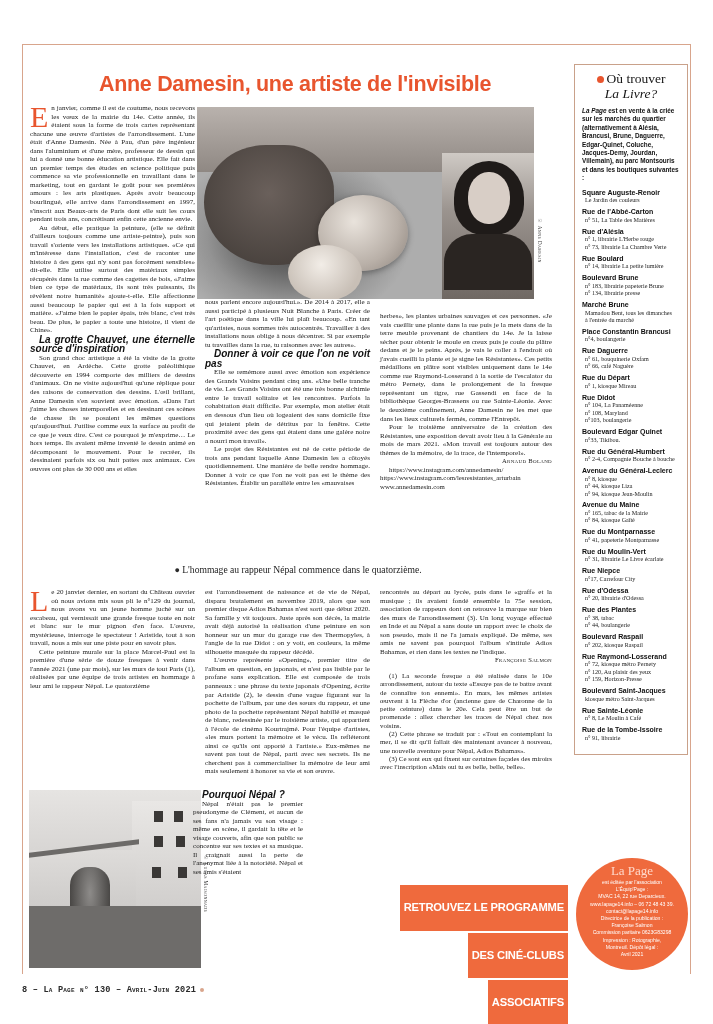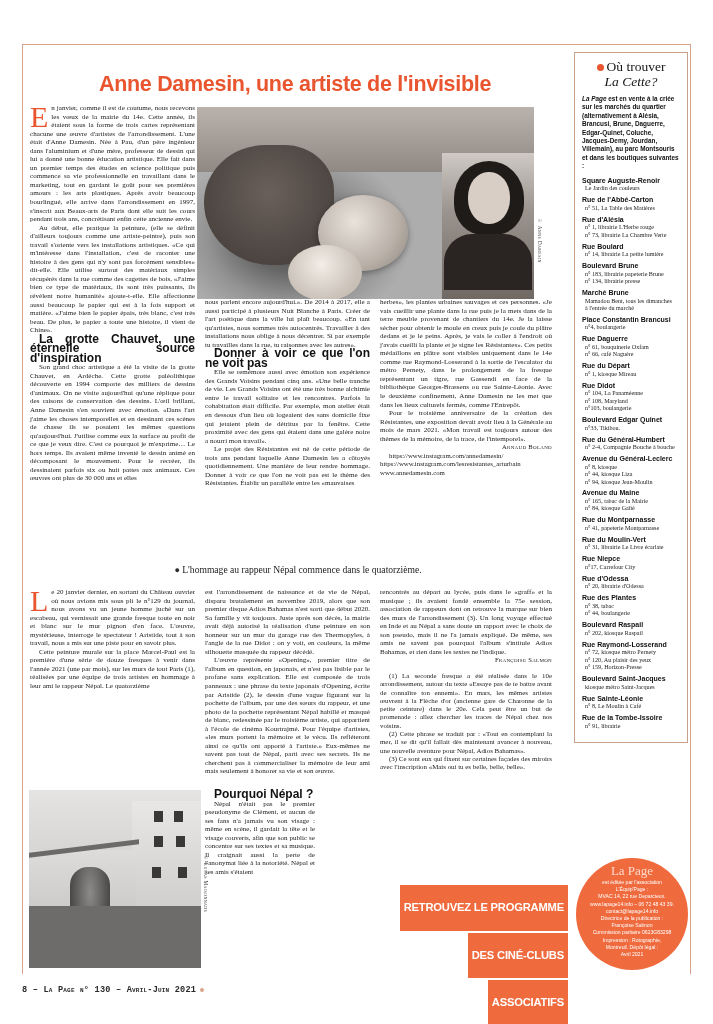--- a/index.html
+++ b/index.html
@@ -62,25 +62,26 @@
     float:left;
     font-size:30px;
     line-height:24px;
     padding:1px 3px 0 0;
     color:#e8552e;
     font-family:"Liberation Serif",serif;
   }
   .subsec{
     font-family:"Liberation Sans", sans-serif;
     font-weight:bold;
-    font-size:12px;
+    font-size:10px;
     line-height:9.5px;
     margin:5px 0 2px 0;
     color:#111;
     text-indent:0;
+    font-style:italic;
   }
   .sig{
     text-align:right;
     font-variant:small-caps;
     font-size:6.6px;
     letter-spacing:0.3px;
     margin-top:2px;
     text-indent:0;
   }
   .links{
@@ -144,21 +145,21 @@
     writing-mode:vertical-rl;
     font-size:5.1px;
     letter-spacing:0.4px;
     color:#3a3a3a;
     font-variant:small-caps;
     font-family:"Liberation Serif",serif;
   }
 
   
   .sidebar{
-    position:absolute;left:574px;top:52px;width:114px;
+    position:absolute;left:574px;top:64px;width:114px;
   }
   .side-box{
     border:1px solid #c9a18a;
     padding:6px 7px 8px 7px;
     background:#fff;
   }
   .side-title{
     text-align:center;
     font-family:"Liberation Serif", serif;
     font-size:13.5px;
@@ -274,24 +275,24 @@
     <p class="noind"><span class="dropcap">E</span><span>n janvier, comme il est de coutume, nous recevons les vœux de la mairie du 14e. Cette année, ils étaient sous la forme de trois cartes représentant chacune une œuvre d'artistes de l'arrondissement. L'une était d'Anne Damesin. Née à Pau, d'un père ingénieur dans l'aluminium et d'une mère, professeur de dessin qui lui a donné une bonne éducation artistique. Elle fait dans un premier temps des études en science politique puis commence sa vie professionnelle en travaillant dans le marketing, tout en gardant le goût pour ses premières amours : les arts plastiques. Après avoir beaucoup bourlingué, elle arrive dans l'arrondissement en 1997, s'inscrit aux Beaux-arts de Paris dont elle suit les cours pendant trois ans, concrétisant enfin cette ancienne envie.</span></p>
     <p>Au début, elle pratique la peinture, (elle se définit d'ailleurs toujours comme une artiste-peintre), puis son travail s'oriente vers les installations artistiques. «Ce qui m'intéresse dans l'installation, c'est de raconter une histoire à des gens qui n'y sont pas forcément sensibles» dit-elle. Elle utilise surtout des matériaux simples récupérés dans la rue comme des cagettes de bois, «J'aime bien ce type de matériaux, ils sont très puissants, ils révèlent notre humanité» ajoute-t-elle. Elle affectionne aussi beaucoup le papier qui est à la fois support et matière. «J'aime bien le papier épais, très blanc, c'est très beau. De plus, le papier a toute une histoire, il vient de Chine».</p>
     <p class="subsec">La grotte Chauvet, une éternelle source d'inspiration</p>
     <p>Son grand choc artistique a été la visite de la grotte Chauvet, en Ardèche. Cette grotte paléolithique découverte en 1994 comporte des milliers de dessins d'animaux. On ne visite aujourd'hui qu'une réplique pour des raisons de conservation des dessins. L'œil brillant, Anne Damesin s'en souvient avec émotion. «Dans l'art j'aime les choses intemporelles et en dessinant ces scènes de chasse ils se posaient les mêmes questions qu'aujourd'hui. J'utilise comme eux la surface au profit de ce que je veux dire. C'est ce pourquoi je m'exprime… Le hors temps. Ils avaient même inventé le dessin animé en décomposant le mouvement. Pour le recréer, ils dessinaient parfois six ou huit pattes aux animaux. Ces œuvres ont plus de 30 000 ans et elles</p>
   </div>
 
   <div class="col" style="left:205px;top:298px;width:165px;height:230px;">
     <p class="noind">nous parlent encore aujourd'hui.». De 2014 à 2017, elle a aussi participé à plusieurs Nuit Blanche à Paris. Créer de l'art poétique dans la ville lui plaît beaucoup. «En tant qu'artistes, nous sommes très autocentrés. Travailler à des installations nous oblige à nous décentrer. Si par exemple tu travailles dans la rue, tu raisonnes avec les autres».</p>
     <p class="subsec">Donner à voir ce que l'on ne voit pas</p>
     <p>Elle se remémore aussi avec émotion son expérience des Grands Voisins pendant cinq ans. «Une belle tranche de vie. Les Grands Voisins ont été une très bonne alchimie entre le travail solitaire et les rencontres. Parfois la cohabitation était difficile. Par exemple, mon atelier était en dessous d'un lieu où logeaient des sans domicile fixe qui jetaient plein de détritus par la fenêtre. Cette proximité avec des gens qui étaient dans une galère noire a nourri mon travail».</p>
-    <p>Le projet des Résistantes est né de cette période de trois ans pendant laquelle Anne Damesin les a côtoyés quotidiennement. Une manière de leur rendre hommage. Donner à voir ce que l'on ne voit pas est le thème des Résistantes. Établir un parallèle entre les «mauvaises</p>
-  </div>
-
-  <div class="col" style="left:380px;top:298px;width:172px;height:230px;">
+    <p>Le projet des Résistantes est né de cette période de trois ans pendant laquelle Anne Damesin les a côtoyés quotidiennement. Une manière de belle rendre hommage. Donner à voir ce que l'on ne voit pas est le thème des Résistantes. Établir un parallèle entre les «mauvaises</p>
+  </div>
+
+  <div class="col" style="left:380px;top:312px;width:172px;height:230px;">
     <p class="noind">herbes», les plantes urbaines sauvages et ces personnes. «Je vais cueillir une plante dans la rue puis je la mets dans de la terre meuble provenant de chantiers du 14e. Je la laisse sécher pour obtenir le moule en creux puis je coule du plâtre dedans et je le peins. Après, je vais le coller à l'endroit où j'avais cueilli la plante et je signe les Résistantes». Ces petits médaillons en plâtre sont visibles uniquement dans le 14e comme rue Raymond-Losserand à la sortie de l'escalator du métro Pernety, dans le prolongement de la fresque représentant un tigre, rue Gassendi en face de la bibliothèque Georges-Brassens ou rue Sainte-Léonie. Avec le deuxième confinement, Anne Damesin ne les met que dans les lieux culturels fermés, comme l'Entrepôt.</p>
     <p>Pour le troisième anniversaire de la création des Résistantes, une exposition devait avoir lieu à la Générale au mois de mars 2021. «Mon travail est toujours autour des thèmes de la mémoire, de la trace, de l'intemporel».</p>
     <p class="sig">Arnaud Boland</p>
     <p class="links">
       <span>https://www.instagram.com/annedamesin/</span><br>
       <span>https://www.instagram.com/lesresistantes_arturbain</span><br>
       <span>www.annedamesin.com</span>
     </p>
   </div>
 
@@ -320,21 +321,21 @@
 
   <div class="col" style="left:30px;top:588px;width:165px;height:190px;">
     <p class="noind"><span class="dropcap">L</span><span>e 20 janvier dernier, en sortant du Château ouvrier où nous avions mis sous pli le n°129 du journal, nous avons vu un jeune homme juché sur un escabeau, qui vernissait une grande fresque toute en noir et blanc sur le mur pignon d'en face. L'œuvre, mystérieuse, interroge le spectateur ! Aristide, tout à son travail, nous a mis sur une piste pour en savoir plus.</span></p>
     <p>Cette peinture murale sur la place Marcel-Paul est la première d'une série de douze fresques à venir dans l'année 2021 (une par mois), sur les murs de tout Paris (1), réalisées par une équipe de trois artistes en hommage à leur ami le rappeur Népal. Le quatorzième</p>
   </div>
 
   <div class="col" style="left:205px;top:588px;width:165px;height:200px;">
     <p class="noind">est l'arrondissement de naissance et de vie de Népal, disparu brutalement en novembre 2019, alors que son premier disque Adios Bahamas n'est sorti que début 2020. Sa famille y vit toujours. Juste après son décès, la mairie avait déjà autorisé la réalisation d'une peinture en son honneur sur un mur du garage rue des Thermopyles, à l'angle de la rue Didot : on y voit, en couleurs, la même silhouette masquée du rappeur décédé.</p>
     <p>L'œuvre représente «Opening», premier titre de l'album en question, en japonais, et n'est pas lisible par le profane sans explication. Elle est composée de trois panneaux : une phrase du texte japonais d'Opening, écrite par Aristide (2), le dessin d'une vague figurant sur la pochette de l'album, par une des sœurs du rappeur, et une photo de la pochette représentant Népal habillé et masqué de blanc, redessinée par le troisième artiste, qui appartient à l'école de cinéma Kourtrajmé. Pour l'équipe d'artistes, «les murs portent la mémoire et le vécu. Ils refléteront ainsi ce qu'ils ont apporté à l'artiste.» Eux-mêmes ne savent pas tout de Népal, parti avec ses secrets. Ils ne cherchent pas à commercialiser la mémoire de leur ami mais seulement à honorer sa vie et son œuvre.</p>
   </div>
-  <div class="col" style="left:205px;top:790px;width:110px;height:180px;">
+  <div class="col" style="left:193px;top:790px;width:110px;height:180px;">
     <p class="subsec">Pourquoi Népal ?</p>
     <p>Népal n'était pas le premier pseudonyme de Clément, et aucun de ses fans n'a jamais vu son visage : même en scène, il gardait la tête et le visage couverts, afin que son public se concentre sur ses textes et sa musique. Il craignait aussi la perte de l'anonymat liée à la notoriété. Népal et ses amis s'étaient</p>
   </div>
 
   <div class="col" style="left:380px;top:588px;width:172px;height:290px;">
     <p class="noind">rencontrés au départ au lycée, puis dans le «graff» et la musique ; ils avaient fondé ensemble la 75e session, association de rappeurs dont on retrouve la marque sur bien des murs de l'arrondissement (3). Un long voyage effectué en Inde et au Népal a sans doute un rapport avec le choix de son pseudo, mais il ne l'a jamais expliqué. De même, ses amis ne savent pas pourquoi l'album s'intitule Adios Bahamas, et rien dans les textes ne l'indique.</p>
     <p class="sig">Françoise Salmon</p>
     <p class="notes" style="margin-top:7px;">(1) La seconde fresque a été réalisée dans le 10e arrondissement, autour du texte «Essaye pas de te battre avant de connaître ton ennemi». En mars, les mêmes artistes œuvrent à la Flèche d'or (ancienne gare de Charonne de la petite ceinture) dans le 20e. Cela peut être un but de promenade : allez chercher les traces de Népal chez nos voisins.</p>
     <p class="notes">(2) Cette phrase se traduit par : «Tout en contemplant la mer, il se dit qu'il fallait dès maintenant avancer à nouveau, une nouvelle aventure pour Népal, Adios Bahamas».</p>
     <p class="notes">(3) Ce sont eux qui fixent sur certaines façades des miroirs avec l'inscription «Mais oui tu es belle, belle, belle».</p>
@@ -346,21 +347,21 @@
     <span>ASSOCIATIFS</span><br>
     <span>DE L'ARRONDISSEMENT</span><br>
     <span>SUR NOTRE SITE</span><br>
     <span>WWW.LAPAGE14.INFO</span>
   </div>
 
   <div class="sidebar">
     <div class="side-box">
       <div class="side-title">
         <span class="dot"></span><span>Où trouver</span><br>
-        <em>La Cette?</em>
+        <em>La Livre?</em>
       </div>
       <div class="side-intro">
         <i>La Page</i><span> est en vente à la criée sur les marchés du quartier (alternativement à Alésia, Brancusi, Brune, Daguerre, Edgar-Quinet, Coluche, Jacques-Demy, Jourdan, Villemain), au parc Montsouris et dans les boutiques suivantes :</span>
       </div>
       <div id="loc-list">
           <div class="loc">
             <div class="loc-name">Square Auguste-Renoir</div>
             <div class="loc-det">Le Jardin des couleurs</div>
           </div>
           <div class="loc">

